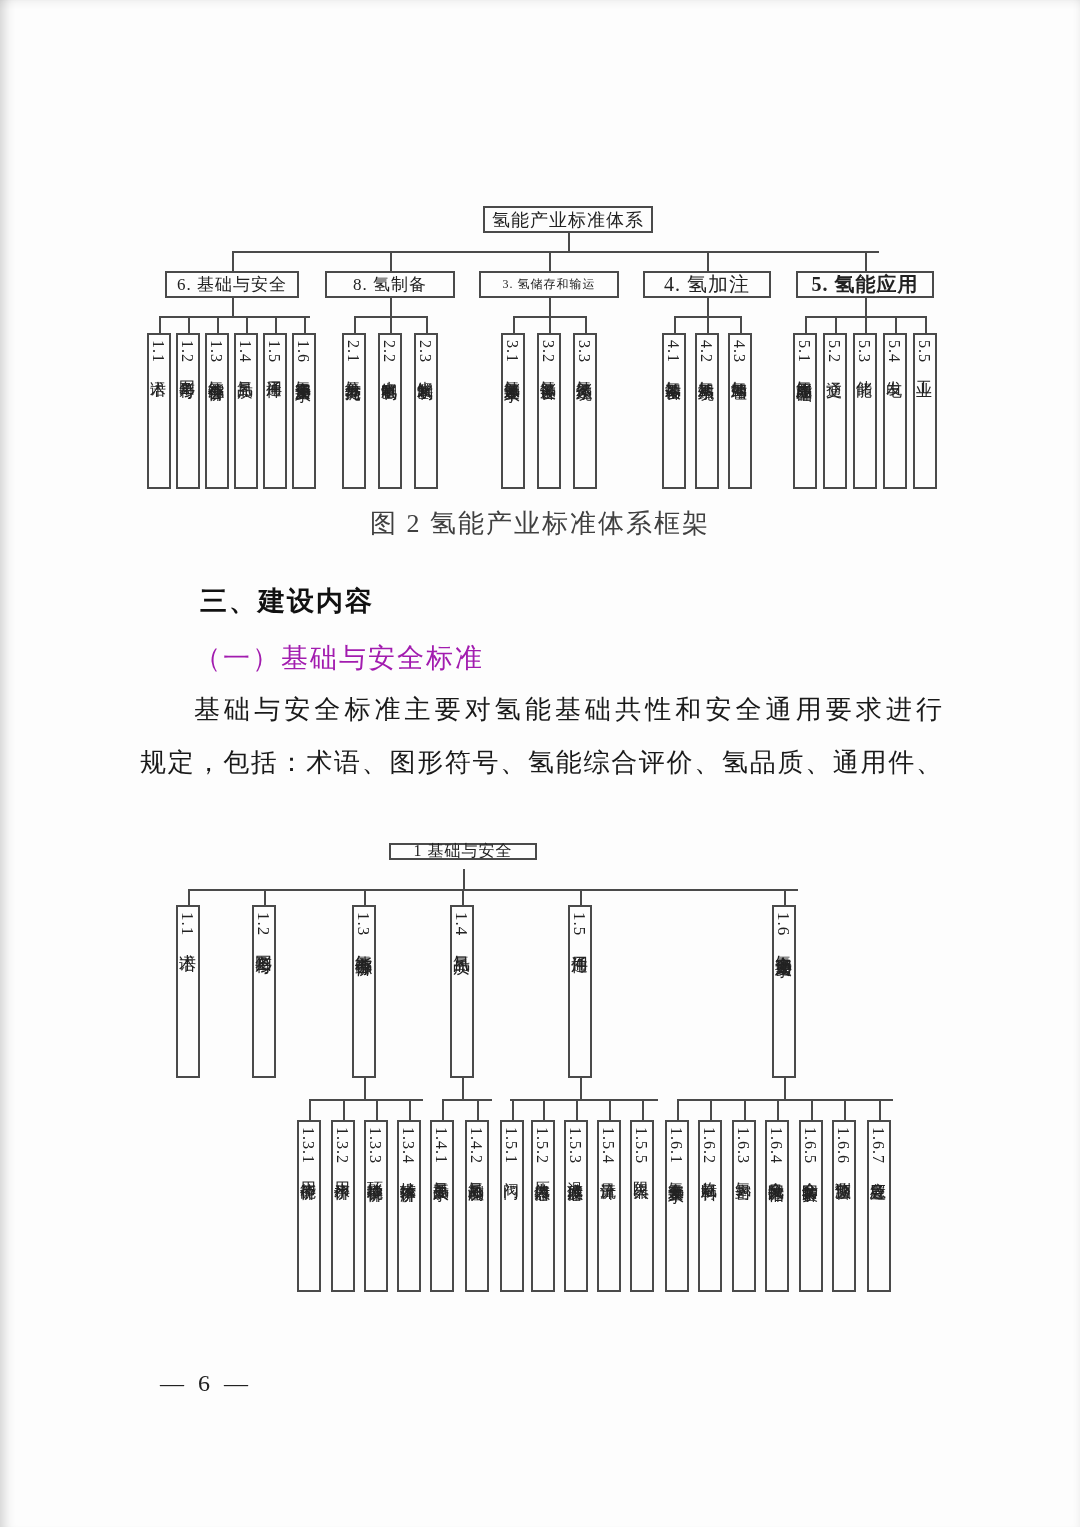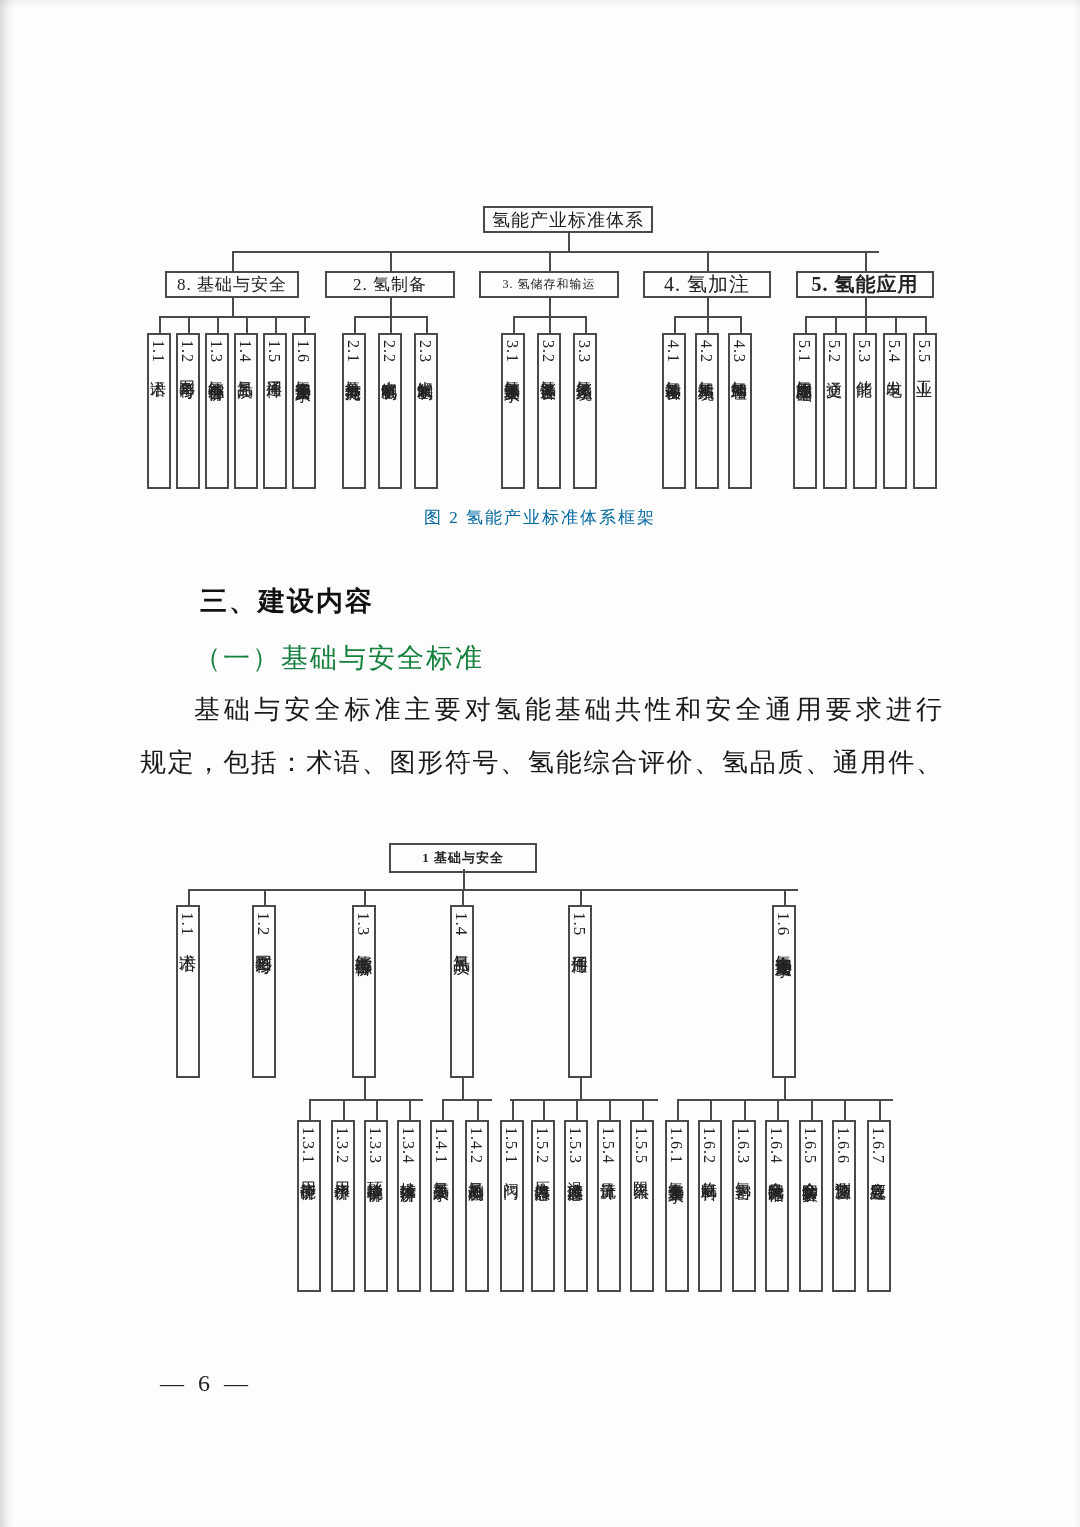--- a/index.html
+++ b/index.html
@@ -15,54 +15,54 @@
     border:2px solid var(--line,#4a4a4a);
     background:#fdfdfd; color:#222;
   }
   .hbox { display:flex; align-items:center; justify-content:center; letter-spacing:1px; white-space:nowrap; }
   .vbox {
     writing-mode:vertical-rl; text-orientation:mixed;
     line-height:19px; padding-top:5px; padding-right:1px;
     letter-spacing:1px;
   }
   .line { position:absolute; background:var(--line,#4a4a4a); }
-  .caption { position:absolute; left:0; width:1080px; text-align:center; font-size:17px; letter-spacing:2px; color:#0369a1; }
+  .caption { position:absolute; left:0; width:1080px; text-align:center; font-size:26px; letter-spacing:2px; color:#404040; }
   .heading { position:absolute; font-family:"Liberation Sans","DejaVu Sans",sans-serif; font-weight:bold; font-size:27px; letter-spacing:2px; color:#111; }
-  .subheading { position:absolute; font-size:27px; letter-spacing:2px; color:#15803d; }
+  .subheading { position:absolute; font-size:27px; letter-spacing:2px; color:#a21caf; }
   .bodyline { position:absolute; left:140px; width:802px; height:53px; font-size:26px; color:#1a1a1a; }
   .just { text-align:justify; text-align-last:justify; }
   .pageno { position:absolute; font-size:24px; letter-spacing:4px; color:#222; }
 </style>
 </head>
 <body>
 
 <div id="page" style="--line: #4a4a4a;">
 
   <div id="fig2" style="position:absolute;left:7px;top:0;width:1080px;height:540px;">
       <div class="box hbox" style="left: 476px; top: 206px; width: 170px; height: 27px; font-size: 18px;">氢能产业标准体系</div>
       <div class="line" style="left: 561px; top: 233px; width: 2px; height: 18px;"></div>
       <div class="line" style="left: 225px; top: 251px; width: 647px; height: 2px;"></div>
       <div class="line" style="left: 225px; top: 251px; width: 2px; height: 20px;"></div>
-      <div class="box hbox" style="left: 158px; top: 271px; width: 134px; height: 27px; font-size: 17px;">8. 基础与安全</div>
+      <div class="box hbox" style="left: 158px; top: 271px; width: 134px; height: 27px; font-size: 17px;">6. 基础与安全</div>
       <div class="line" style="left: 225px; top: 298px; width: 2px; height: 18px;"></div>
       <div class="line" style="left: 152px; top: 316px; width: 151px; height: 2px;"></div>
       <div class="line" style="left: 152px; top: 316px; width: 2px; height: 17px;"></div>
       <div class="box vbox" style="left: 140px; top: 333px; width: 24px; height: 156px; font-size: 16px;">1.1 术语</div>
       <div class="line" style="left: 181px; top: 316px; width: 2px; height: 17px;"></div>
       <div class="box vbox" style="left: 169px; top: 333px; width: 24px; height: 156px; font-size: 16px;">1.2 图形符号</div>
       <div class="line" style="left: 210px; top: 316px; width: 2px; height: 17px;"></div>
       <div class="box vbox" style="left: 198px; top: 333px; width: 24px; height: 156px; font-size: 16px;">1.3 氢能综合评价</div>
       <div class="line" style="left: 239px; top: 316px; width: 2px; height: 17px;"></div>
       <div class="box vbox" style="left: 227px; top: 333px; width: 24px; height: 156px; font-size: 16px;">1.4 氢品质</div>
       <div class="line" style="left: 268px; top: 316px; width: 2px; height: 17px;"></div>
       <div class="box vbox" style="left: 256px; top: 333px; width: 24px; height: 156px; font-size: 16px;">1.5 通用件</div>
       <div class="line" style="left: 297px; top: 316px; width: 2px; height: 17px;"></div>
       <div class="box vbox" style="left: 285px; top: 333px; width: 24px; height: 156px; font-size: 16px;">1.6 氢安全通用要求</div>
       <div class="line" style="left: 383px; top: 251px; width: 2px; height: 20px;"></div>
-      <div class="box hbox" style="left: 318px; top: 271px; width: 130px; height: 27px; font-size: 17px;">2. 氢制备</div>
+      <div class="box hbox" style="left: 318px; top: 271px; width: 130px; height: 27px; font-size: 17px;">8. 氢制备</div>
       <div class="line" style="left: 383px; top: 298px; width: 2px; height: 18px;"></div>
       <div class="line" style="left: 347px; top: 316px; width: 72px; height: 2px;"></div>
       <div class="line" style="left: 347px; top: 316px; width: 2px; height: 17px;"></div>
       <div class="box vbox" style="left: 335px; top: 333px; width: 24px; height: 156px; font-size: 16px;">2.1 氢分离与提纯</div>
       <div class="line" style="left: 383px; top: 316px; width: 2px; height: 17px;"></div>
       <div class="box vbox" style="left: 371px; top: 333px; width: 24px; height: 156px; font-size: 16px;">2.2 水电解制氢</div>
       <div class="line" style="left: 419px; top: 316px; width: 2px; height: 17px;"></div>
       <div class="box vbox" style="left: 407px; top: 333px; width: 24px; height: 156px; font-size: 16px;">2.3 光解水制氢</div>
       <div class="line" style="left: 542px; top: 251px; width: 2px; height: 20px;"></div>
       <div class="box hbox" style="left: 472px; top: 271px; width: 140px; height: 27px; font-size: 12px;">3. 氢储存和输运</div>
@@ -102,21 +102,21 @@
 
   <div class="caption" style="top:506px;">图 2 氢能产业标准体系框架</div>
 
   <div class="heading" style="left:200px; top:583px;">三、建设内容</div>
   <div class="subheading" style="left:194px; top:640px;">（一）基础与安全标准</div>
 
   <div class="bodyline just" style="top:692px; padding-left:54px; width:748px;">基础与安全标准主要对氢能基础共性和安全通用要求进行</div>
   <div class="bodyline just" style="top:745px;">规定，包括：术语、图形符号、氢能综合评价、氢品质、通用件、</div>
 
   <div id="fig3" style="position:absolute;left:0;top:0;width:1080px;height:1310px;">
-      <div class="box hbox" style="left: 389px; top: 843px; width: 148px; height: 30px; font-size: 13px; font-weight: bold;">1 基础与安全</div>
+      <div class="box hbox" style="left: 389px; top: 843px; width: 148px; height: 17px; font-size: 16px;">1 基础与安全</div>
       <div class="line" style="left: 463px; top: 869px; width: 2px; height: 20px;"></div>
       <div class="line" style="left: 188px; top: 889px; width: 610px; height: 2px;"></div>
       <div class="line" style="left: 188px; top: 889px; width: 2px; height: 16px;"></div>
       <div class="box vbox" style="left: 176px; top: 905px; width: 24px; height: 173px; font-size: 17px;">1.1 术语</div>
       <div class="line" style="left: 264px; top: 889px; width: 2px; height: 16px;"></div>
       <div class="box vbox" style="left: 252px; top: 905px; width: 24px; height: 173px; font-size: 17px;">1.2 图形符号</div>
       <div class="line" style="left: 364px; top: 889px; width: 2px; height: 16px;"></div>
       <div class="box vbox" style="left: 352px; top: 905px; width: 24px; height: 173px; font-size: 17px;">1.3 氢能综合评价</div>
       <div class="line" style="left: 364px; top: 1078px; width: 2px; height: 21px;"></div>
       <div class="line" style="left: 309px; top: 1099px; width: 114px; height: 2px;"></div>

